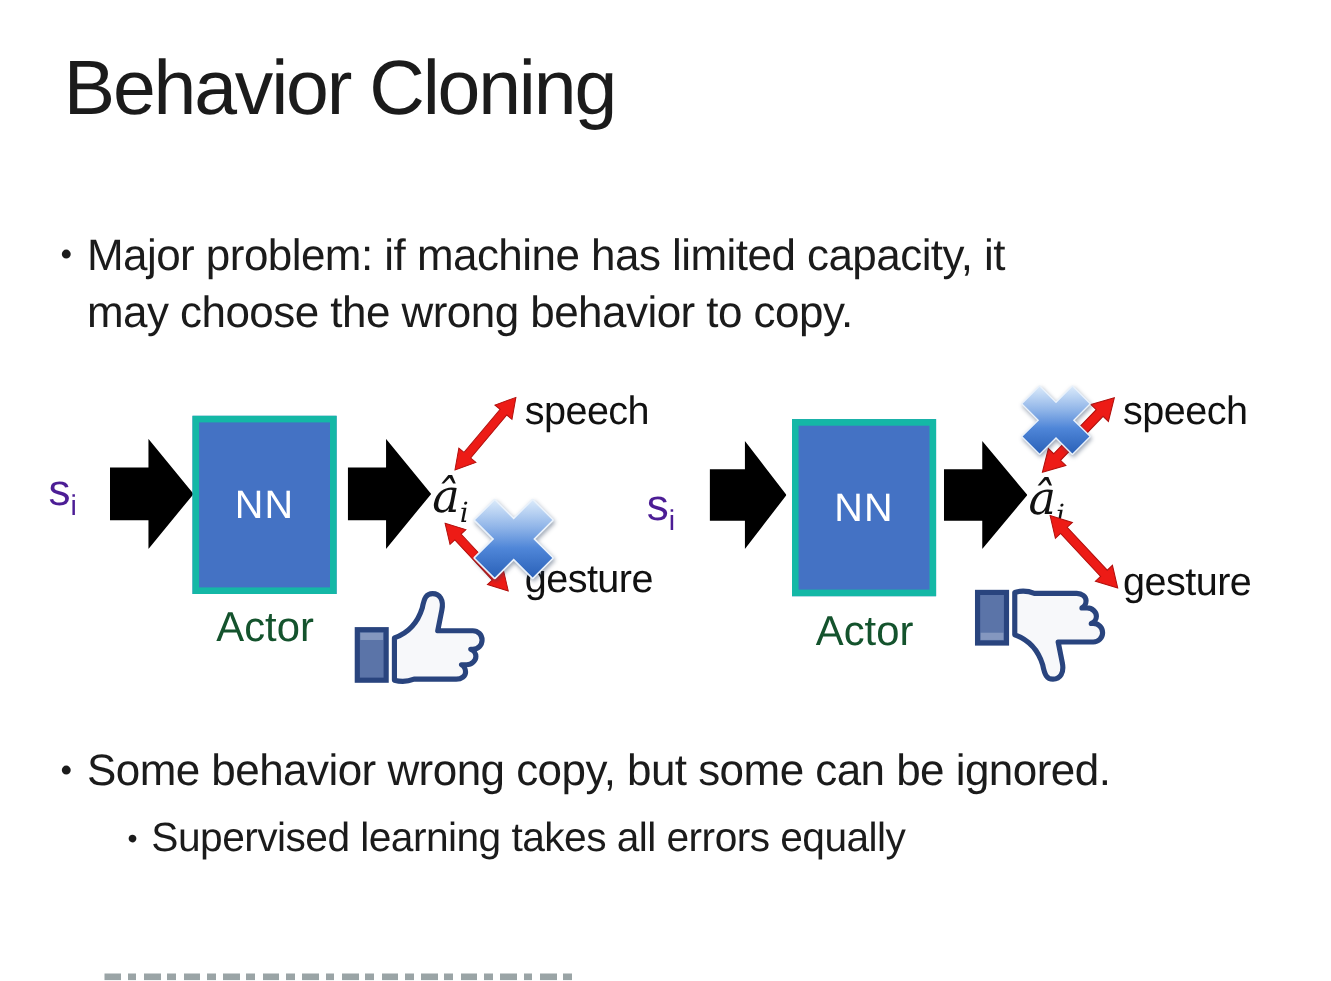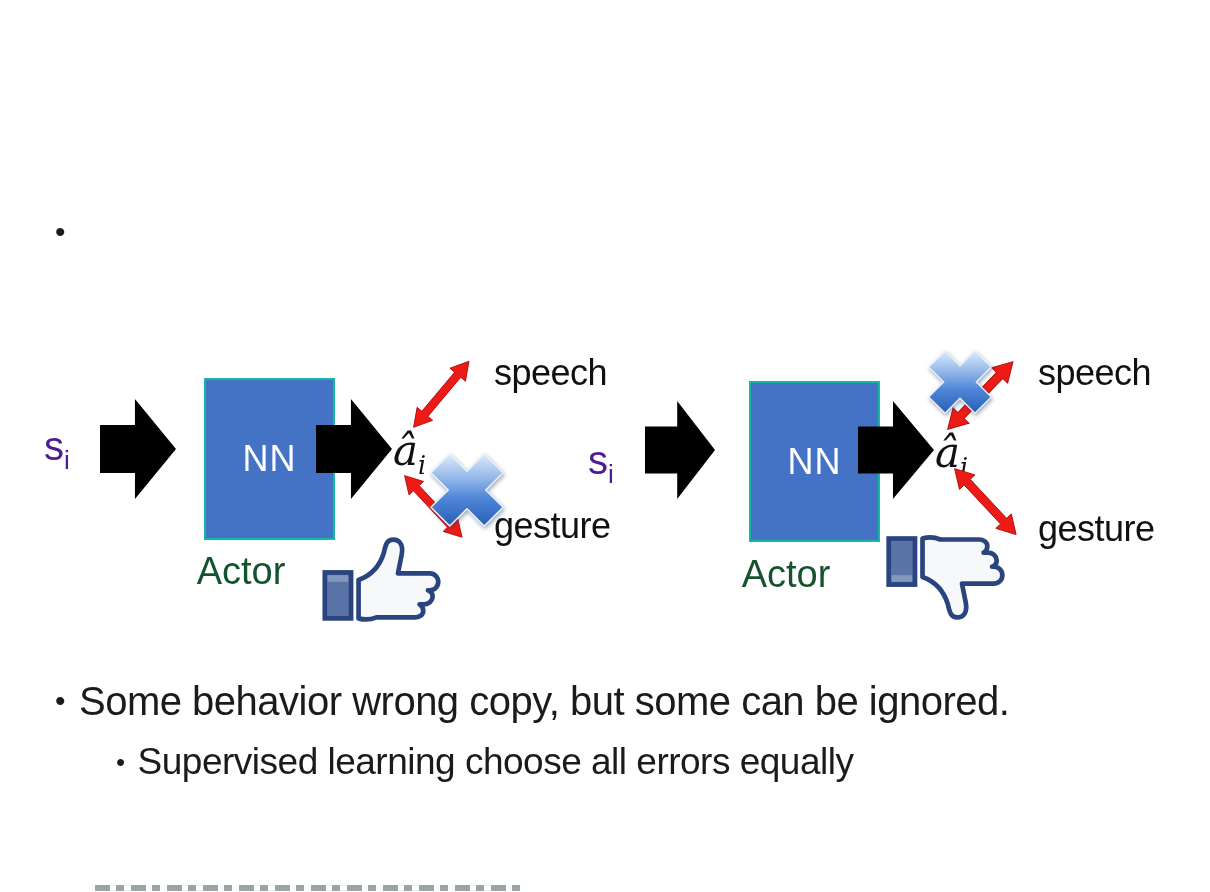--- a/index.html
+++ b/index.html
@@ -16,29 +16,29 @@
   .b1{left:55px;top:206px;font-size:40px;line-height:52px;}
   .b1 .dot{font-size:30px;margin-right:14px;line-height:52px;}
   .b2{left:55px;top:676px;font-size:40px;line-height:50px;}
   .b2 .dot{font-size:30px;margin-right:14px;line-height:50px;}
   .bsub{left:116px;top:738px;font-size:37px;line-height:48px;}
   .bsub .dot{font-size:26px;margin-right:13px;line-height:48px;}
 
   
   .flow-arrow{position:absolute;background:#000000;
     clip-path:polygon(0 26%,46% 26%,46% 0,100% 50%,46% 100%,46% 74%,0 74%);}
-  .nn-box{position:absolute;background:#4472C4;border:2px solid #14b8a6;
-    display:flex;align-items:center;justify-content:center;box-sizing:border-box;margin-left:29px;}
+  .nn-box{position:absolute;background:#4472C4;border:6px solid #14b8a6;
+    display:flex;align-items:center;justify-content:center;box-sizing:border-box;}
   .nn-box span{color:#ffffff;font-size:36px;letter-spacing:1px;}
   .state-label{position:absolute;font-size:40px;color:#4c1d95;}
   .state-label sub{font-size:65%;}
   .action-label{position:absolute;font-family:"DejaVu Serif",serif;font-style:italic;
     font-size:42px;color:#111;}
   .action-label sub{font-size:60%;}
-  .branch-label{position:absolute;font-size:36px;letter-spacing:-0.5px;color:#111;white-space:nowrap;margin-left:17px;}
+  .branch-label{position:absolute;font-size:36px;letter-spacing:-0.5px;color:#111;white-space:nowrap;}
   .caption{position:absolute;font-size:38px;color:#14532d;transform:translateX(-50%);white-space:nowrap;}
   .red-arrow{position:absolute;transform-origin:0 50%;}
   .x-icon{position:absolute;filter:drop-shadow(1px 2px 2px rgba(40,60,90,.45));}
   .thumb{position:absolute;}
   .thumb.down svg{transform:scaleY(-1);}
 
   .cropped-line{
     position:absolute;left:95px;top:885px;width:432px;height:6px;color:#8f9a9c;opacity:.9;
     background:
       repeating-linear-gradient(90deg,currentColor 0 15px,transparent 15px 21px,
@@ -54,24 +54,27 @@
       <stop offset="0" stop-color="#D9E9FA"></stop>
       <stop offset="0.35" stop-color="#8FB4E8"></stop>
       <stop offset="0.62" stop-color="#4F86D8"></stop>
       <stop offset="1" stop-color="#2A61B8"></stop>
     </linearGradient>
   </defs>
 </svg>
 
 <div class="slide">
 
+  <div class="title">Behavior Cloning</div>
 
   <div class="bullet b1">
     <span class="dot">•</span>
     <div class="btext">
+      <div>Major problem: if machine has limited capacity, it</div>
+      <div>may choose the wrong behavior to copy.</div>
     </div>
   </div>
 
   <div class="state-label" style="left:44px;top:424px;"><span>s</span><sub>i</sub></div>
 
   <div class="flow-arrow" style="left:100px;top:399px;width:76px;height:100px;"></div>
 
   <div class="nn-box" style="left:175px;top:378px;width:131px;height:162px;">
     <span>NN</span>
   </div>
@@ -140,18 +143,18 @@
     </svg>
   </div>
 
   <div class="bullet b2">
     <span class="dot">•</span>
     <div>Some behavior wrong copy, but some can be ignored.</div>
   </div>
 
   <div class="bullet bsub">
     <span class="dot">•</span>
-    <div>Supervised learning choose all errors equally</div>
+    <div>Supervised learning takes all errors equally</div>
   </div>
 
   <div class="cropped-line"></div>
 
 </div>
 
 </body></html>

